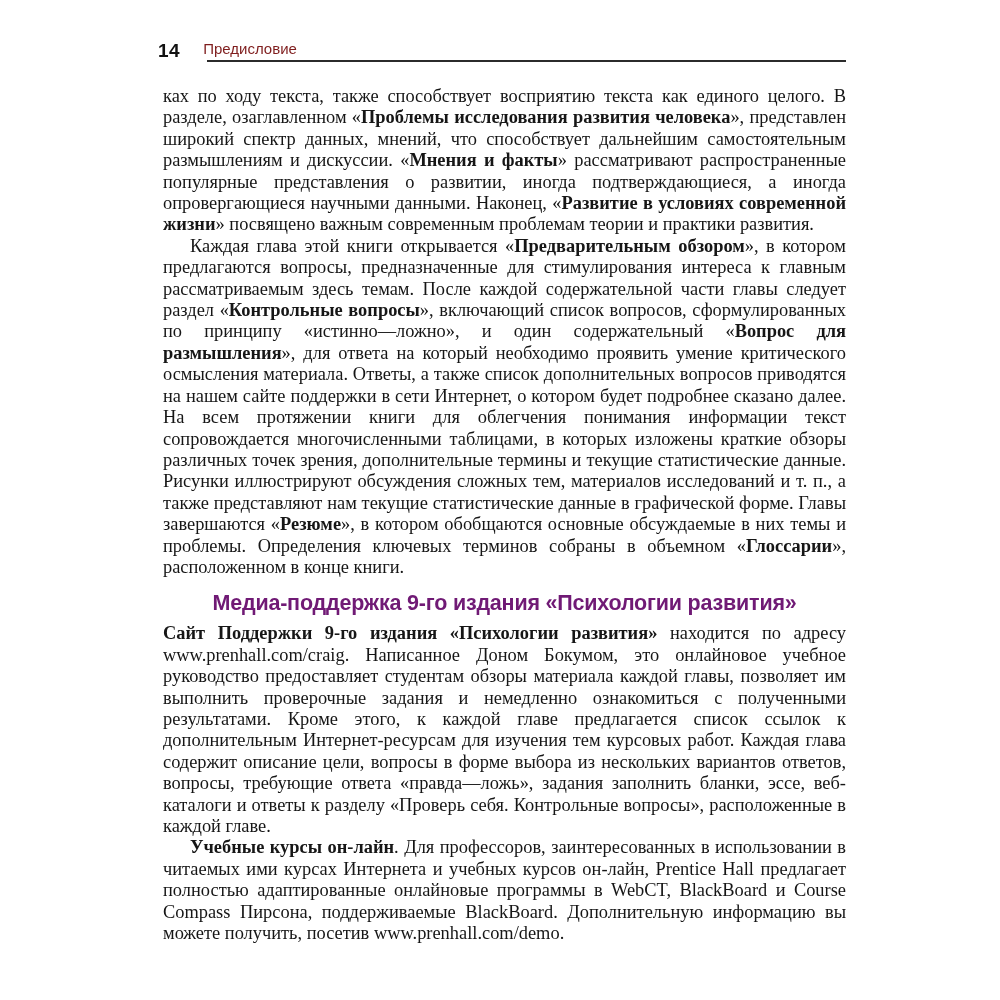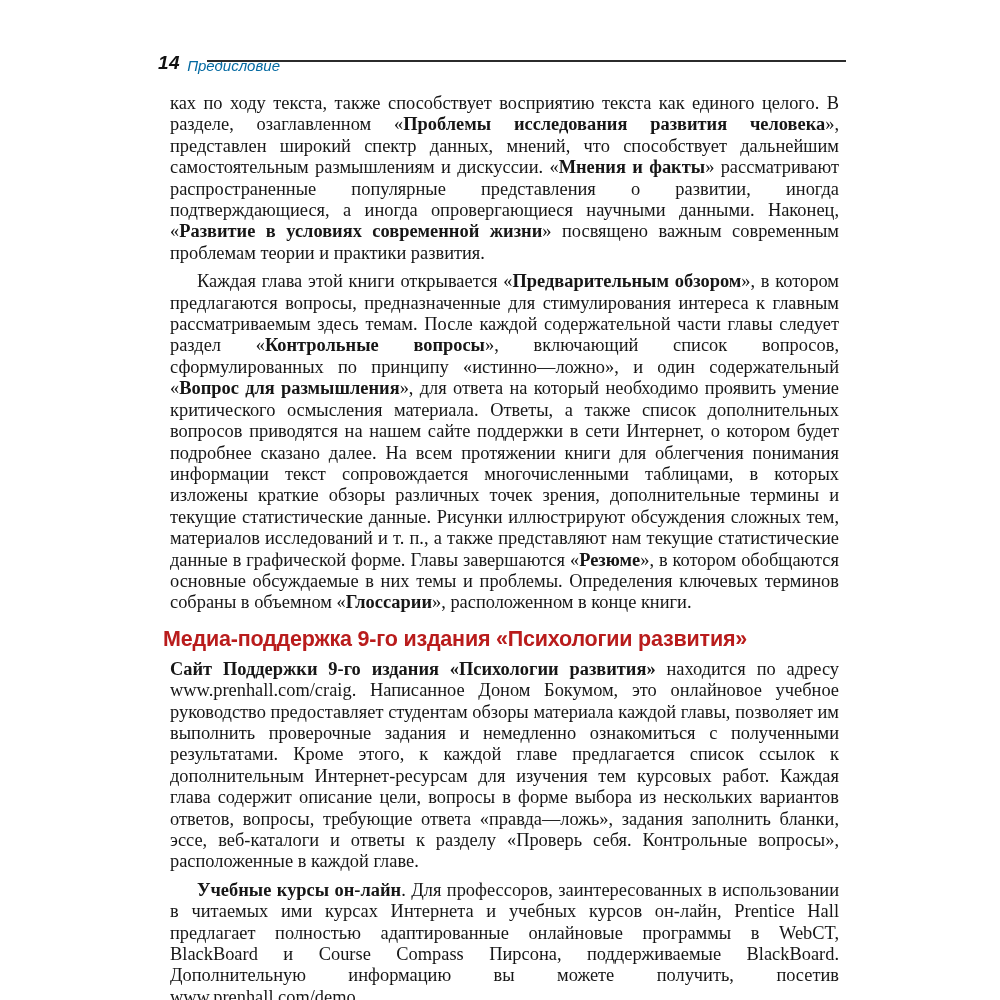--- a/index.html
+++ b/index.html
@@ -11,37 +11,36 @@
     position: relative;
     width: 1000px;
     height: 1000px;
     background: #ffffff;
     color: #161616;
     overflow: hidden;
   }
   .running-header {
     position: absolute;
     left: 158px;
-    top: 52px;
+    top: 40px;
     width: 688px;
     display: flex;
-    align-items: flex-end;
+    align-items: flex-start;
     font-family: "Liberation Sans", sans-serif;
-    font-style: italic;
   }
   .page-num {
     font-size: 19px;
     font-weight: bold;
     letter-spacing: 0.5px;
     color: #111;
   }
   .running-title {
-    margin-left: 7px;
+    margin-left: 23px;
     font-size: 15px;
-    color: #0369a1;
+    color: #7f1d1d;
   }
   .header-rule {
     position: absolute;
     left: 207px;
     top: 60px;
     width: 639px;
     height: 2px;
     background: #2b2b2b;
   }
   .content {
@@ -50,32 +49,33 @@
     top: 86px;
     width: 683px;
     font-family: "Liberation Serif", "DejaVu Serif", serif;
     font-size: 18.4px;
     line-height: 21.4px;
     text-align: justify;
     hyphens: auto;
     -webkit-hyphens: auto;
   }
   .content p.body-p {
-    margin: 7px;
+    margin: 0;
   }
   .content p.indent {
     text-indent: 27px;
   }
   .section-heading {
     font-family: "Liberation Sans", sans-serif;
     font-weight: bold;
     font-size: 21.5px;
     line-height: 26px;
+    text-align: center;
     letter-spacing: -0.2px;
-    color: #b91c1c;
+    color: #701a75;
     margin: 12px 0 7px 0;
   }
   .b { font-weight: bold; }
   .i { }
 </style>
 </head>
 <body>
 
 <div class="page">
   <div class="running-header">

